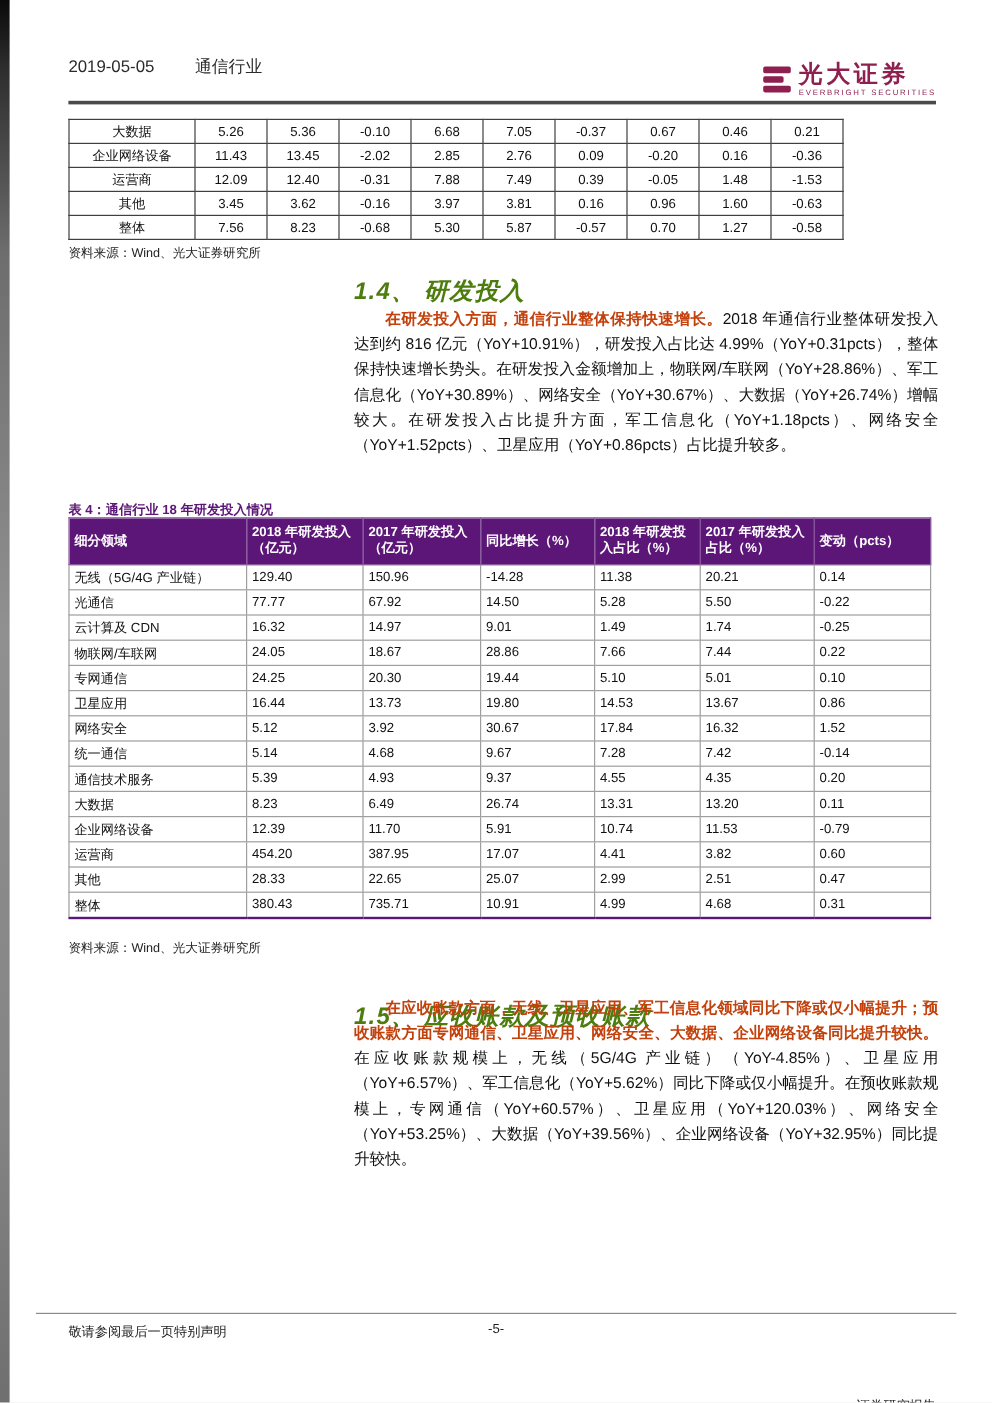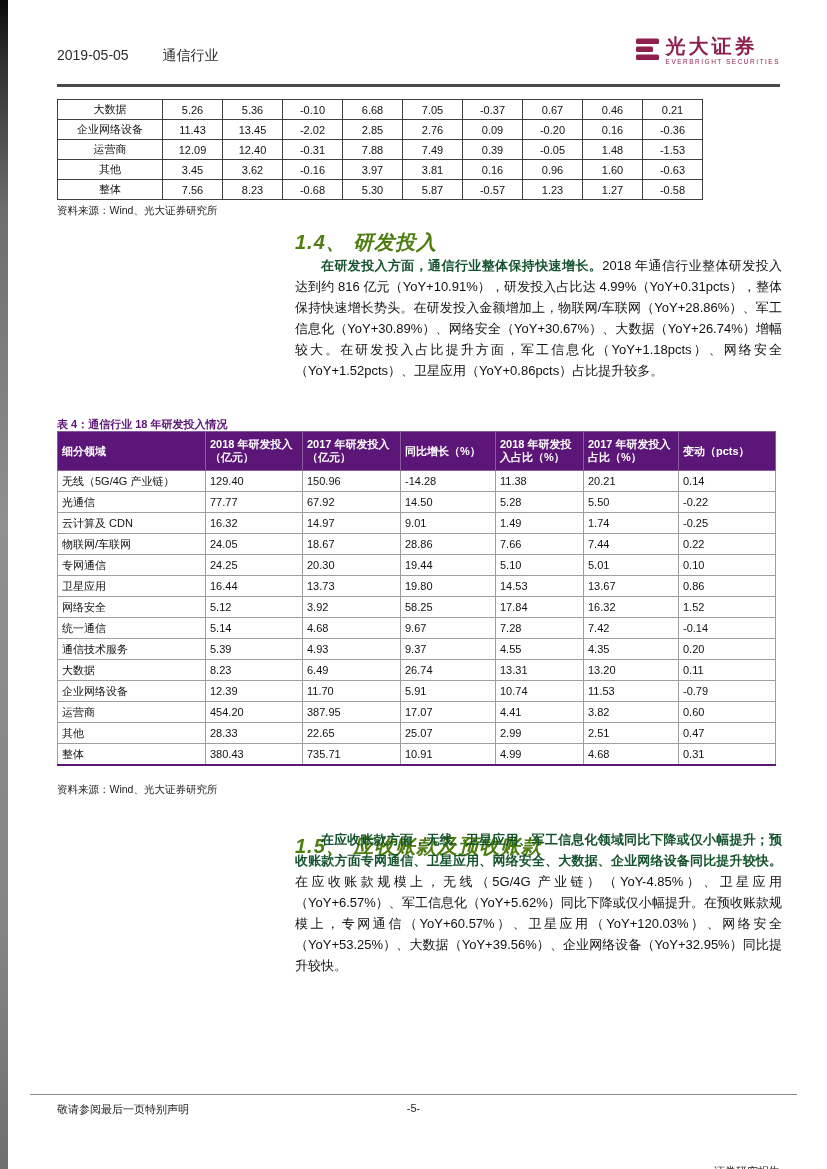--- a/index.html
+++ b/index.html
@@ -18,21 +18,21 @@
   }
 
   
   .header{
     position:absolute;left:57px;top:42px;width:723px;height:42px;
     border-bottom:3px solid #4a4a4a;
     display:flex;justify-content:space-between;align-items:flex-end;
   }
   .header-left{padding-bottom:19px;font-size:14px;color:#2b2b2b;}
   .header-left .industry{margin-left:30px;}
-  .logo{display:flex;align-items:flex-start;gap:4px;padding-bottom:19px;}
+  .logo{display:flex;align-items:center;gap:4px;padding-bottom:3px;}
   .logo-cn{font-family:"Liberation Serif","DejaVu Serif",serif;font-weight:bold;font-size:20px;letter-spacing:3px;color:#8E2050;line-height:20px;}
   .logo-en{font-size:6.5px;letter-spacing:1.5px;color:#8E2050;margin-top:2px;}
 
   
   .top-table{
     position:absolute;left:57px;top:99px;width:645px;
     border-collapse:collapse;table-layout:fixed;font-size:11px;
   }
   .top-table td{
     border:1px solid #3f3f3f;height:19px;text-align:center;
@@ -50,21 +50,21 @@
   .h-rd{top:229px;}
   .h-ar{top:833px;}
 
   
   .body-para{
     position:absolute;left:295px;width:487px;margin:0;
     font-size:13px;line-height:21px;text-align:justify;text-indent:2em;color:#111;
   }
   .p-rd{top:255px;}
   .p-ar{top:829px;}
-  .body-para b{color:#14532d;}
+  .body-para b{color:#c2410c;}
 
   
   .tbl-caption{
     position:absolute;left:57px;top:417px;
     font-size:11px;font-weight:bold;color:#5C1677;
   }
   .table4{
     position:absolute;left:57px;top:431px;width:718px;
     border-collapse:collapse;table-layout:fixed;font-size:11px;
   }
@@ -177,21 +177,21 @@
         </tr>
 
         <tr>
           <td>整体</td>
           <td>7.56</td>
           <td>8.23</td>
           <td>-0.68</td>
           <td>5.30</td>
           <td>5.87</td>
           <td>-0.57</td>
-          <td>1.23</td>
+          <td>0.70</td>
           <td>1.27</td>
           <td>-0.58</td>
         </tr>
       </tbody>
   </table>
   <div class="source source-1">资料来源：Wind、光大证券研究所</div>
 
   <div class="section-heading h-rd">1.4、 研发投入</div>
   <p class="body-para p-rd"><b>在研发投入方面，通信行业整体保持快速增长。</b><span>2018 年通信行业整体研发投入达到约 816 亿元（YoY+10.91%），研发投入占比达 4.99%（YoY+0.31pcts），整体保持快速增长势头。在研发投入金额增加上，物联网/车联网（YoY+28.86%）、军工信息化（YoY+30.89%）、网络安全（YoY+30.67%）、大数据（YoY+26.74%）增幅较大。在研发投入占比提升方面，军工信息化（YoY+1.18pcts）、网络安全（YoY+1.52pcts）、卫星应用（YoY+0.86pcts）占比提升较多。</span></p>
 
@@ -277,21 +277,21 @@
           <td>14.53</td>
           <td>13.67</td>
           <td>0.86</td>
         </tr>
 
 
         <tr>
           <td>网络安全</td>
           <td>5.12</td>
           <td>3.92</td>
-          <td>58.25</td>
+          <td>30.67</td>
           <td>17.84</td>
           <td>16.32</td>
           <td>1.52</td>
         </tr>
 
         <tr>
           <td>统一通信</td>
           <td>5.14</td>
           <td>4.68</td>
           <td>9.67</td>

